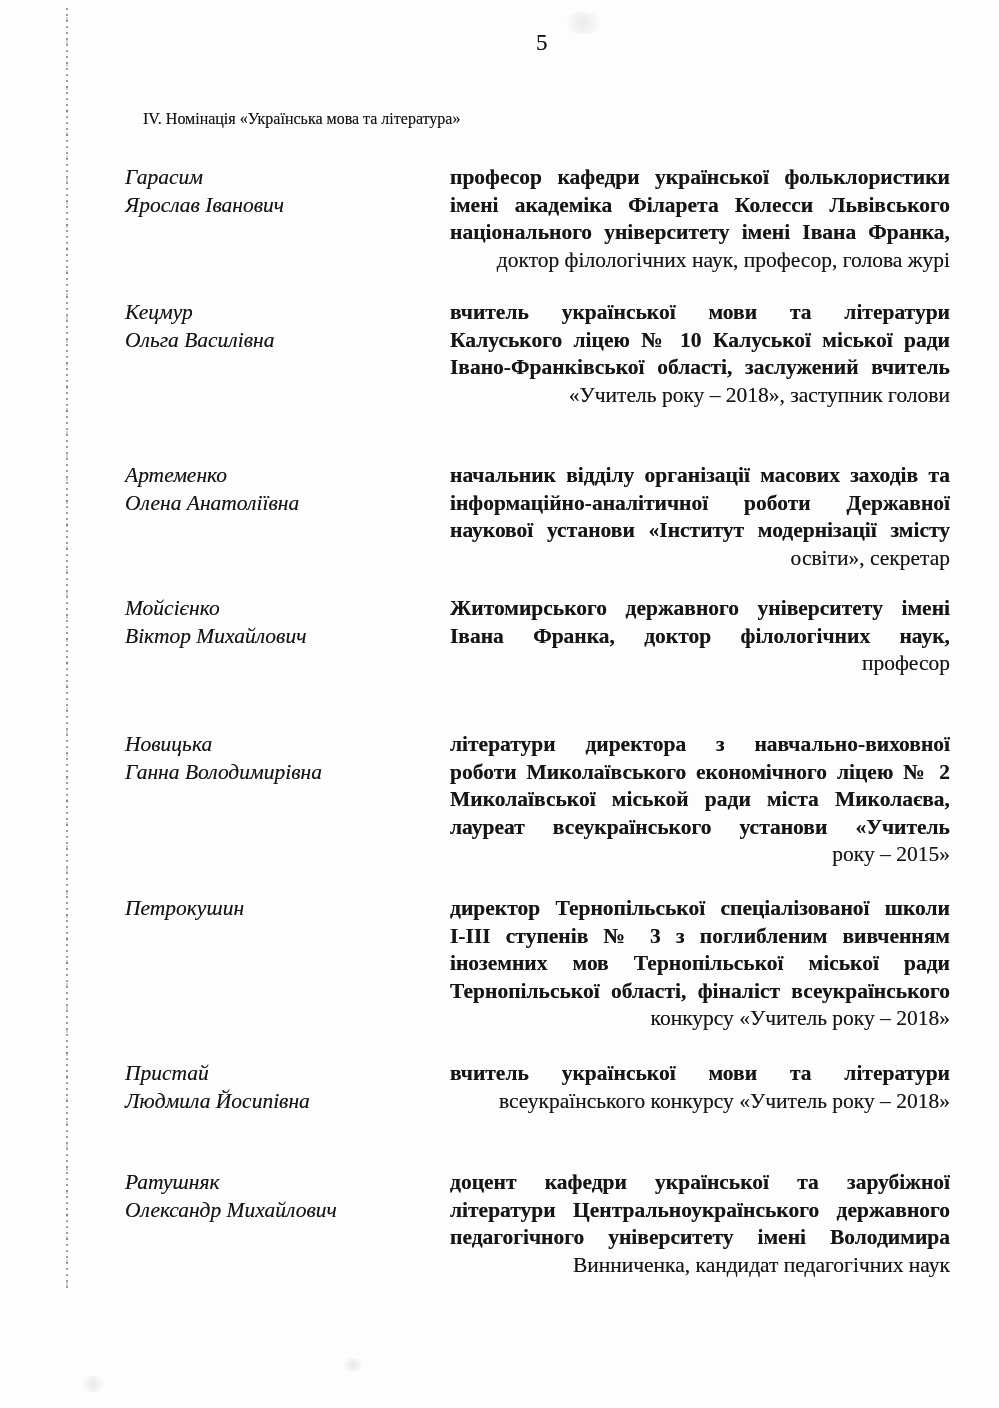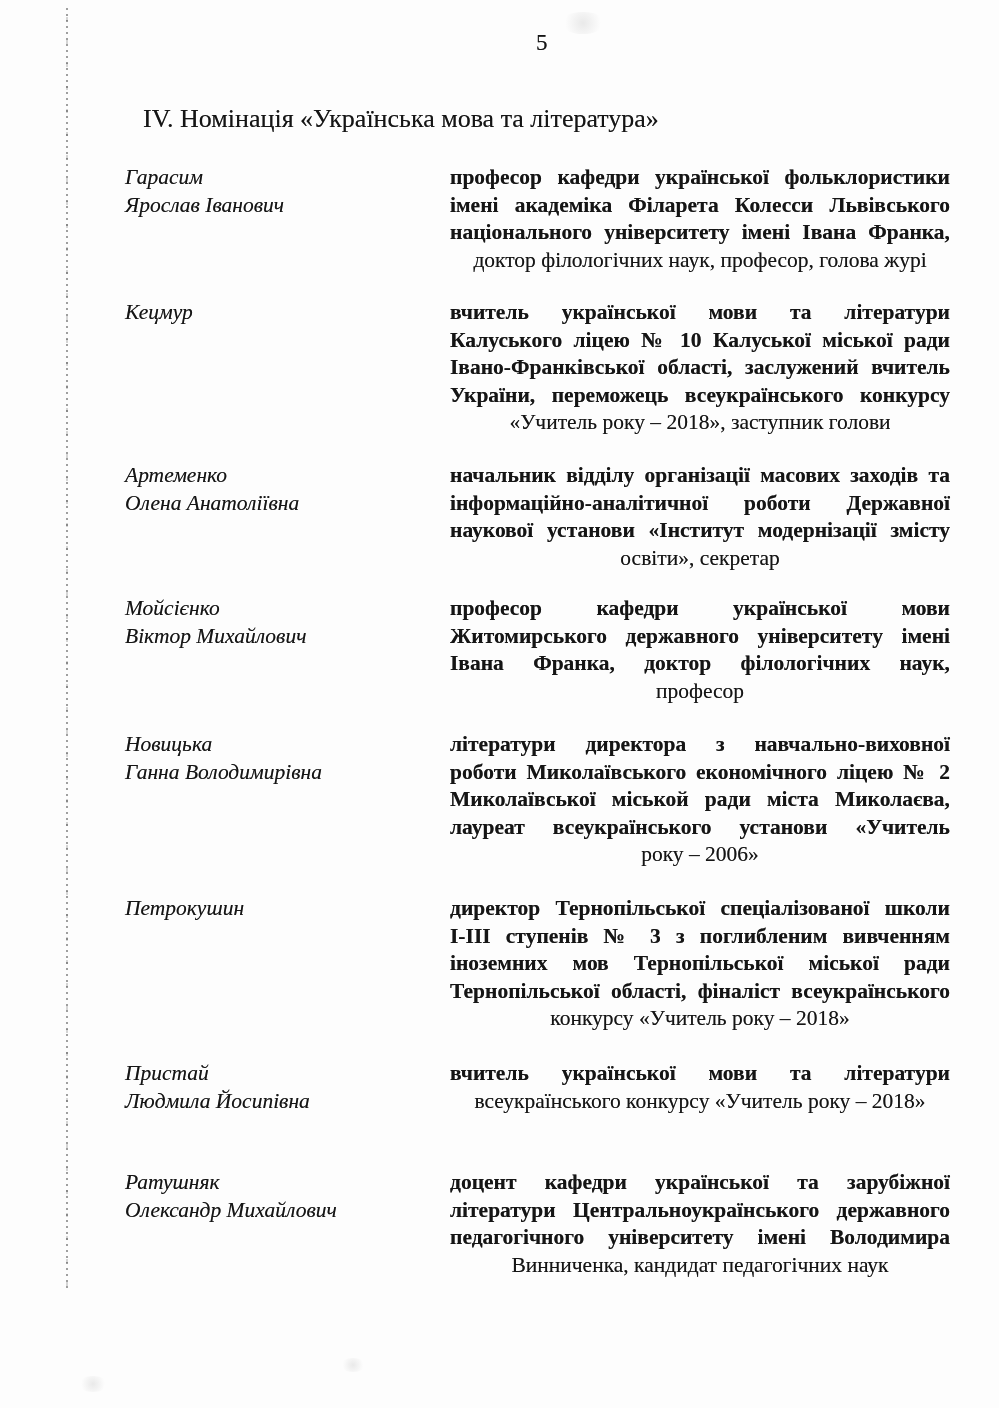--- a/index.html
+++ b/index.html
@@ -38,21 +38,21 @@
     left: 536px;
     top: 29px;
     font-size: 23px;
     line-height: 27px;
   }
   .heading {
     position: absolute;
     left: 143px;
     top: 105px;
     width: 820px;
-    font-size: 26px;
+    font-size: 16px;
     line-height: 27.5px;
   }
   .entry {
     position: absolute;
     left: 0;
     width: 999px;
     font-size: 21.5px;
     line-height: 27.5px;
   }
   .name-col {
@@ -68,21 +68,21 @@
     top: 0;
     width: 500px;
   }
   .role-col .jline {
     text-align: justify;
     text-align-last: justify;
     font-weight: bold;
     -moz-text-align-last: justify;
   }
   .role-col .lastline {
-    text-align: center;
+    text-align: right;
   }
   
   .heading, .entry, .page-number {
     text-shadow: 0 0 0.5px rgba(21,21,21,.55);
   }
 </style>
 </head>
 <body>
 
 <div class="page">
@@ -105,26 +105,26 @@
           <div class="jline">професор кафедри української фольклористики</div>
           <div class="jline">імені академіка Філарета Колесси Львівського</div>
           <div class="jline">національного університету імені Івана Франка,</div>
           <div class="lastline">доктор філологічних наук, професор, голова журі</div>
         </div>
   </div>
 
   <div class="entry" style="top: 299px;">
     <div class="name-col">
           <div>Кецмур</div>
+          <div>Ольга Василівна</div>
         </div>
     <div class="role-col">
           <div class="jline">вчитель української мови та літератури</div>
           <div class="jline">Калуського ліцею № 10 Калуської міської ради</div>
           <div class="jline">Івано-Франківської області, заслужений вчитель</div>
-          <div class="jline">України, переможець всеукраїнського конкурсу</div>
           <div class="lastline">«Учитель року – 2018», заступник голови</div>
         </div>
   </div>
 
   <div class="entry" style="top: 462px;">
     <div class="name-col">
           <div>Артеменко</div>
           <div>Олена Анатоліївна</div>
         </div>
     <div class="role-col">
@@ -134,38 +134,37 @@
           <div class="lastline">освіти», секретар</div>
         </div>
   </div>
 
   <div class="entry" style="top: 595px;">
     <div class="name-col">
           <div>Мойсієнко</div>
           <div>Віктор Михайлович</div>
         </div>
     <div class="role-col">
-          <div class="jline">професор кафедри української мови</div>
           <div class="jline">Житомирського державного університету імені</div>
           <div class="jline">Івана Франка, доктор філологічних наук,</div>
           <div class="lastline">професор</div>
         </div>
   </div>
 
   <div class="entry" style="top: 731px;">
     <div class="name-col">
           <div>Новицька</div>
           <div>Ганна Володимирівна</div>
         </div>
     <div class="role-col">
           <div class="jline">літератури директора з навчально-виховної</div>
           <div class="jline">роботи Миколаївського економічного ліцею № 2</div>
           <div class="jline">Миколаївської міськой ради міста Миколаєва,</div>
           <div class="jline">лауреат всеукраїнського установи «Учитель</div>
-          <div class="lastline">року – 2006»</div>
+          <div class="lastline">року – 2015»</div>
         </div>
   </div>
 
   <div class="entry" style="top: 895px;">
     <div class="name-col">
           <div>Петрокушин</div>
         </div>
     <div class="role-col">
           <div class="jline">директор Тернопільської спеціалізованої школи</div>
           <div class="jline">І-ІІІ ступенів № 3 з поглибленим вивченням</div>

